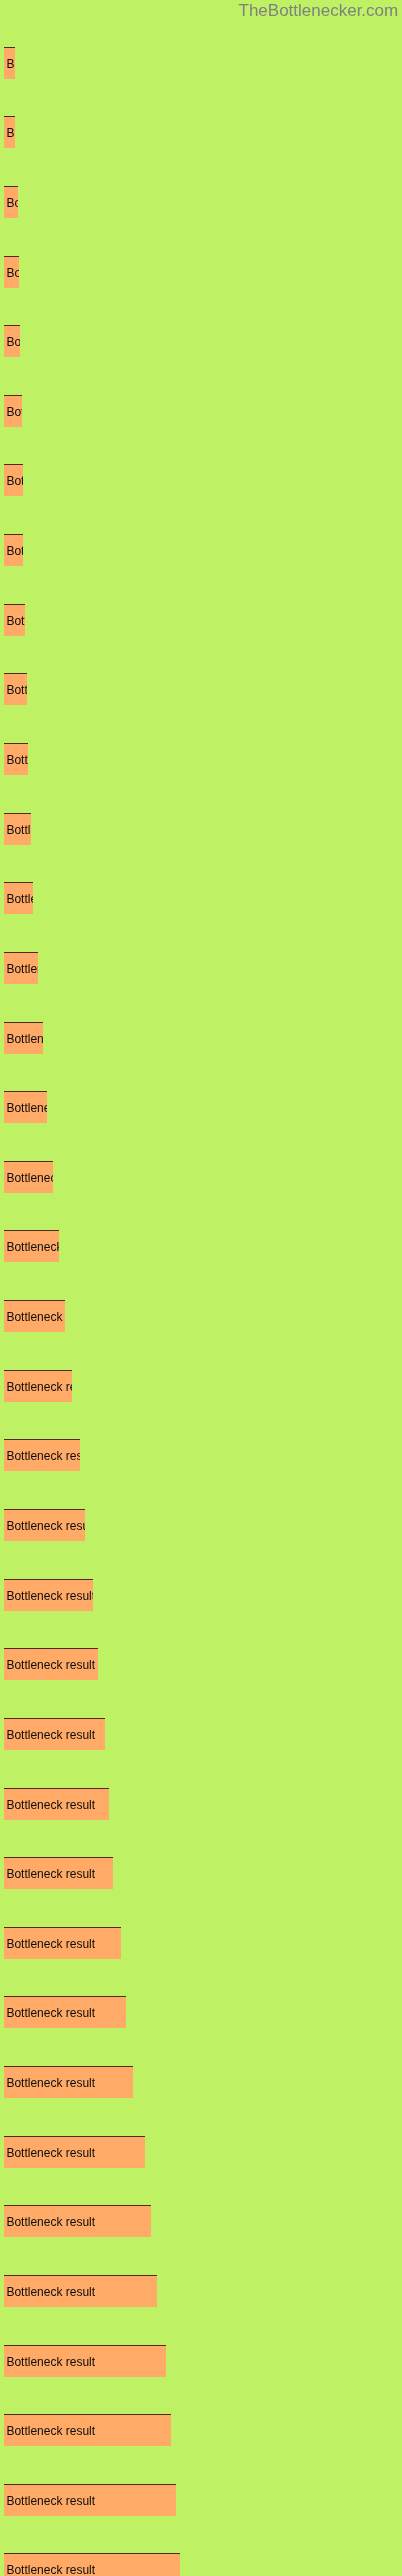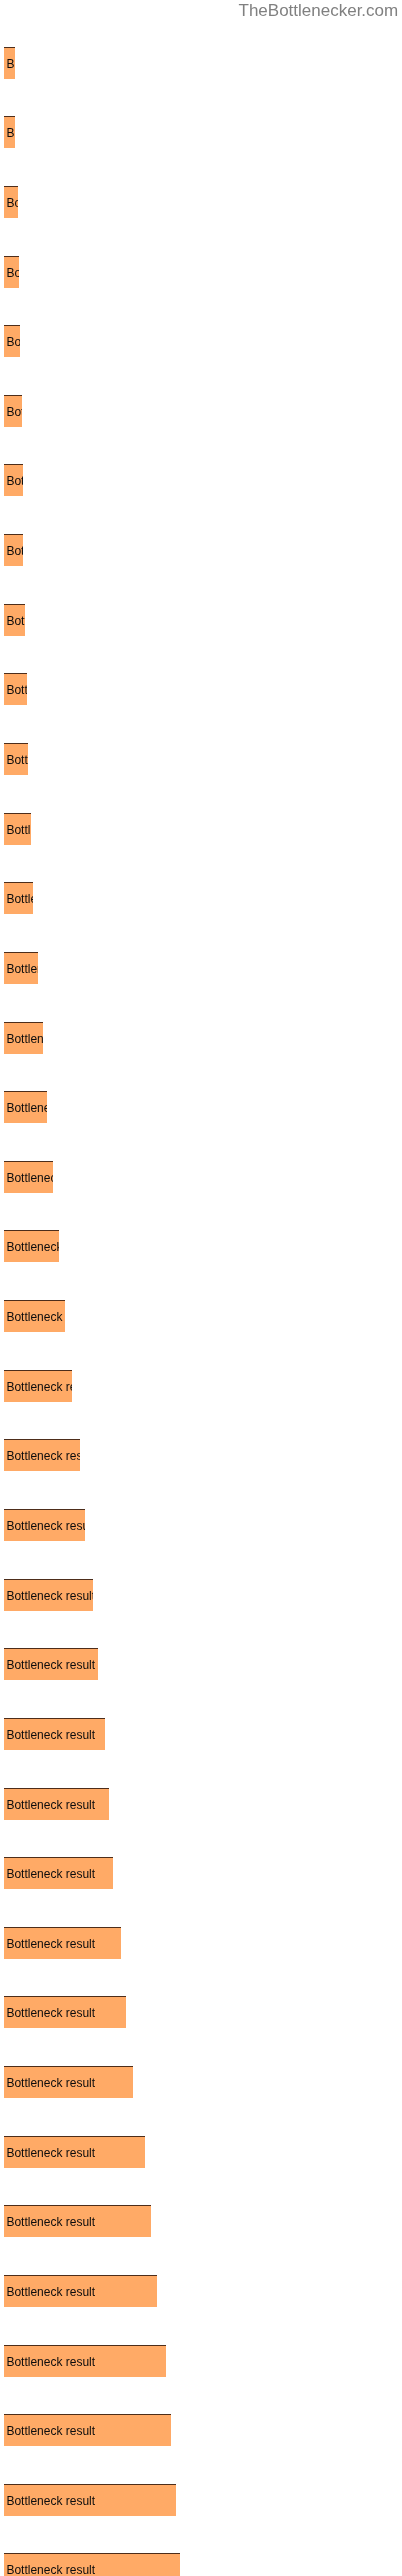--- a/index.html
+++ b/index.html
@@ -14,21 +14,21 @@
     overflow: hidden;
     font-family: "Liberation Sans", sans-serif;
   }
 
   #chart-root {
     position: absolute;
     left: 0;
     top: 0;
     width: 403px;
     height: 2576px;
-    background: #ffffff;
+    background: #bef264;
   }
 
   .watermark {
     position: absolute;
     right: 4.8px;
     top: 0.8px;
     font-family: "Liberation Sans", sans-serif;
     font-size: 17px;
     line-height: 19.3px;
     color: #808080;

